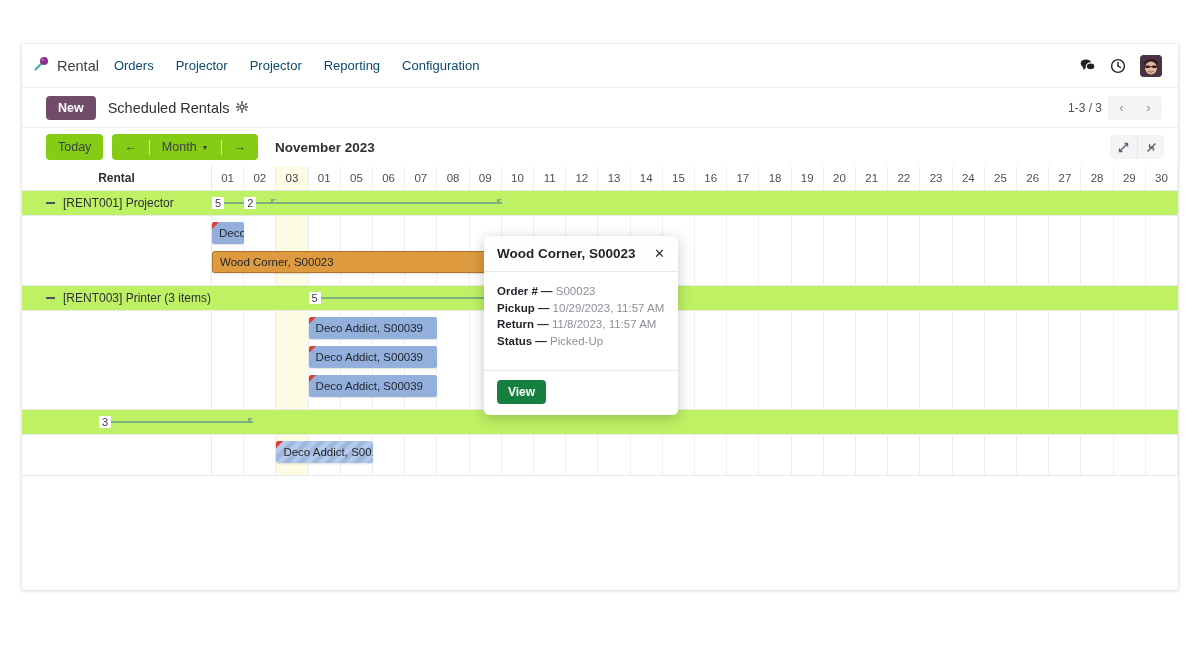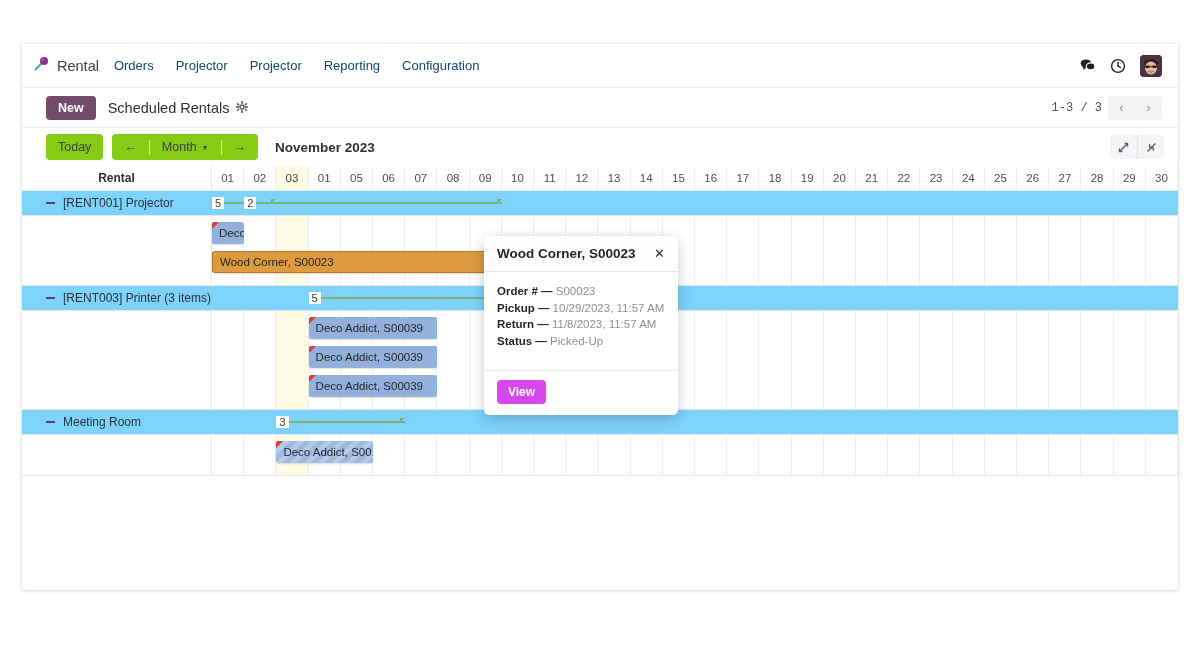--- a/index.html
+++ b/index.html
@@ -74,21 +74,21 @@
     font-family: "Liberation Sans", sans-serif;
     background: transparent;
   }
   .searchwrap input::placeholder { color: #9aa0a6; }
   .search-caret {
     width: 27px; border-left: 1px solid #e6e8ec;
     display: flex; align-items: center; justify-content: center;
     cursor: pointer; color: #6d7178; font-size: 8px;
   }
   .pager { margin-left: auto; display: flex; align-items: center; gap: 6px; }
-  .pager-count { font-size: 12px; color: #4c4f58; font-family: Liberation Mono, monospace; }
+  .pager-count { font-size: 12px; color: #4c4f58; }
   .pager-btns { display: flex; background: #f3f4f6; border-radius: 4px; }
   .pager-btn {
     width: 27px; height: 24px; display: flex; align-items: center;
     justify-content: center; color: #8b9097; cursor: pointer; font-size: 13px;
   }
 
   
   .cal-toolbar {
     height: 38px; display: flex; align-items: center;
     padding: 0 14px 0 24px;
@@ -127,21 +127,21 @@
   }
   .g-head .days { flex: 1; display: flex; }
   .g-head .day {
     flex: 1; display: flex; align-items: center; justify-content: center;
     font-size: 11.5px; color: #4c4f58; border-right: 1px solid #edeff1;
   }
   .g-head .day.today { background: #fdfbe4; color: #3c3e45; }
 
   .g-group {
     display: flex; height: 25px; align-items: center;
-    background: #7dd3fc; border-bottom: 1px solid #e7e9ec;
+    background: #bef264; border-bottom: 1px solid #e7e9ec;
     position: relative;
   }
   .g-group .lbl-col {
     width: 190px; flex: none; display: flex; align-items: center;
     padding-left: 24px; gap: 8px;
     font-size: 12px; color: #2e3033; height: 100%;
   }
   .g-group .minus {
     width: 9px; height: 1.6px; background: #4c4f58; display: inline-block;
     flex: none;
@@ -212,21 +212,21 @@
   .pop-title { font-size: 13.5px; font-weight: 700; color: #1f2328; }
   .pop-close {
     font-size: 13px; color: #2e3033; cursor: pointer; line-height: 1;
     padding: 0 2px;
   }
   .pop-body { padding: 11px 13px 21px 13px; border-bottom: 1px solid #e7e9ec; }
   .pop-row { font-size: 11.5px; line-height: 16.5px; color: #8b9097; }
   .pop-row b { color: #1f2328; font-weight: 700; }
   .pop-foot { padding: 9px 13px 11px 13px; }
   .btn-view {
-    background: #d946ef; color: #fff; border: none;
+    background: #15803d; color: #fff; border: none;
     border-radius: 4px; font-size: 12px; font-weight: 600;
     padding: 5px 11px; cursor: pointer;
     font-family: "Liberation Sans", sans-serif;
   }
 </style>
 </head>
 <body>
 
 <div id="app">
 
@@ -492,24 +492,20 @@
               <span class="flag"></span>
               <span>Deco Addict, S00039</span>
             </div>
             <div class="pill blue" style="left: 10%; width: 13.3333%; top: 64px;">
               <span class="flag"></span>
               <span>Deco Addict, S00039</span>
             </div>
           </div>
         </div>
         <div class="g-group">
-          <div class="lbl-col">
-            <span class="minus"></span>
-            <span>Meeting Room</span>
-          </div>
           <div class="track">
             <div class="cap-line" style="left: 6.66667%; width: 13.3333%;">
               <span class="cap-num">3</span>
               <span class="cap-bar"></span>
             </div>
           </div>
         </div>
         <div class="g-body" style="height: 41px;">
           <div class="lbl-col"></div>
           <div class="track">

